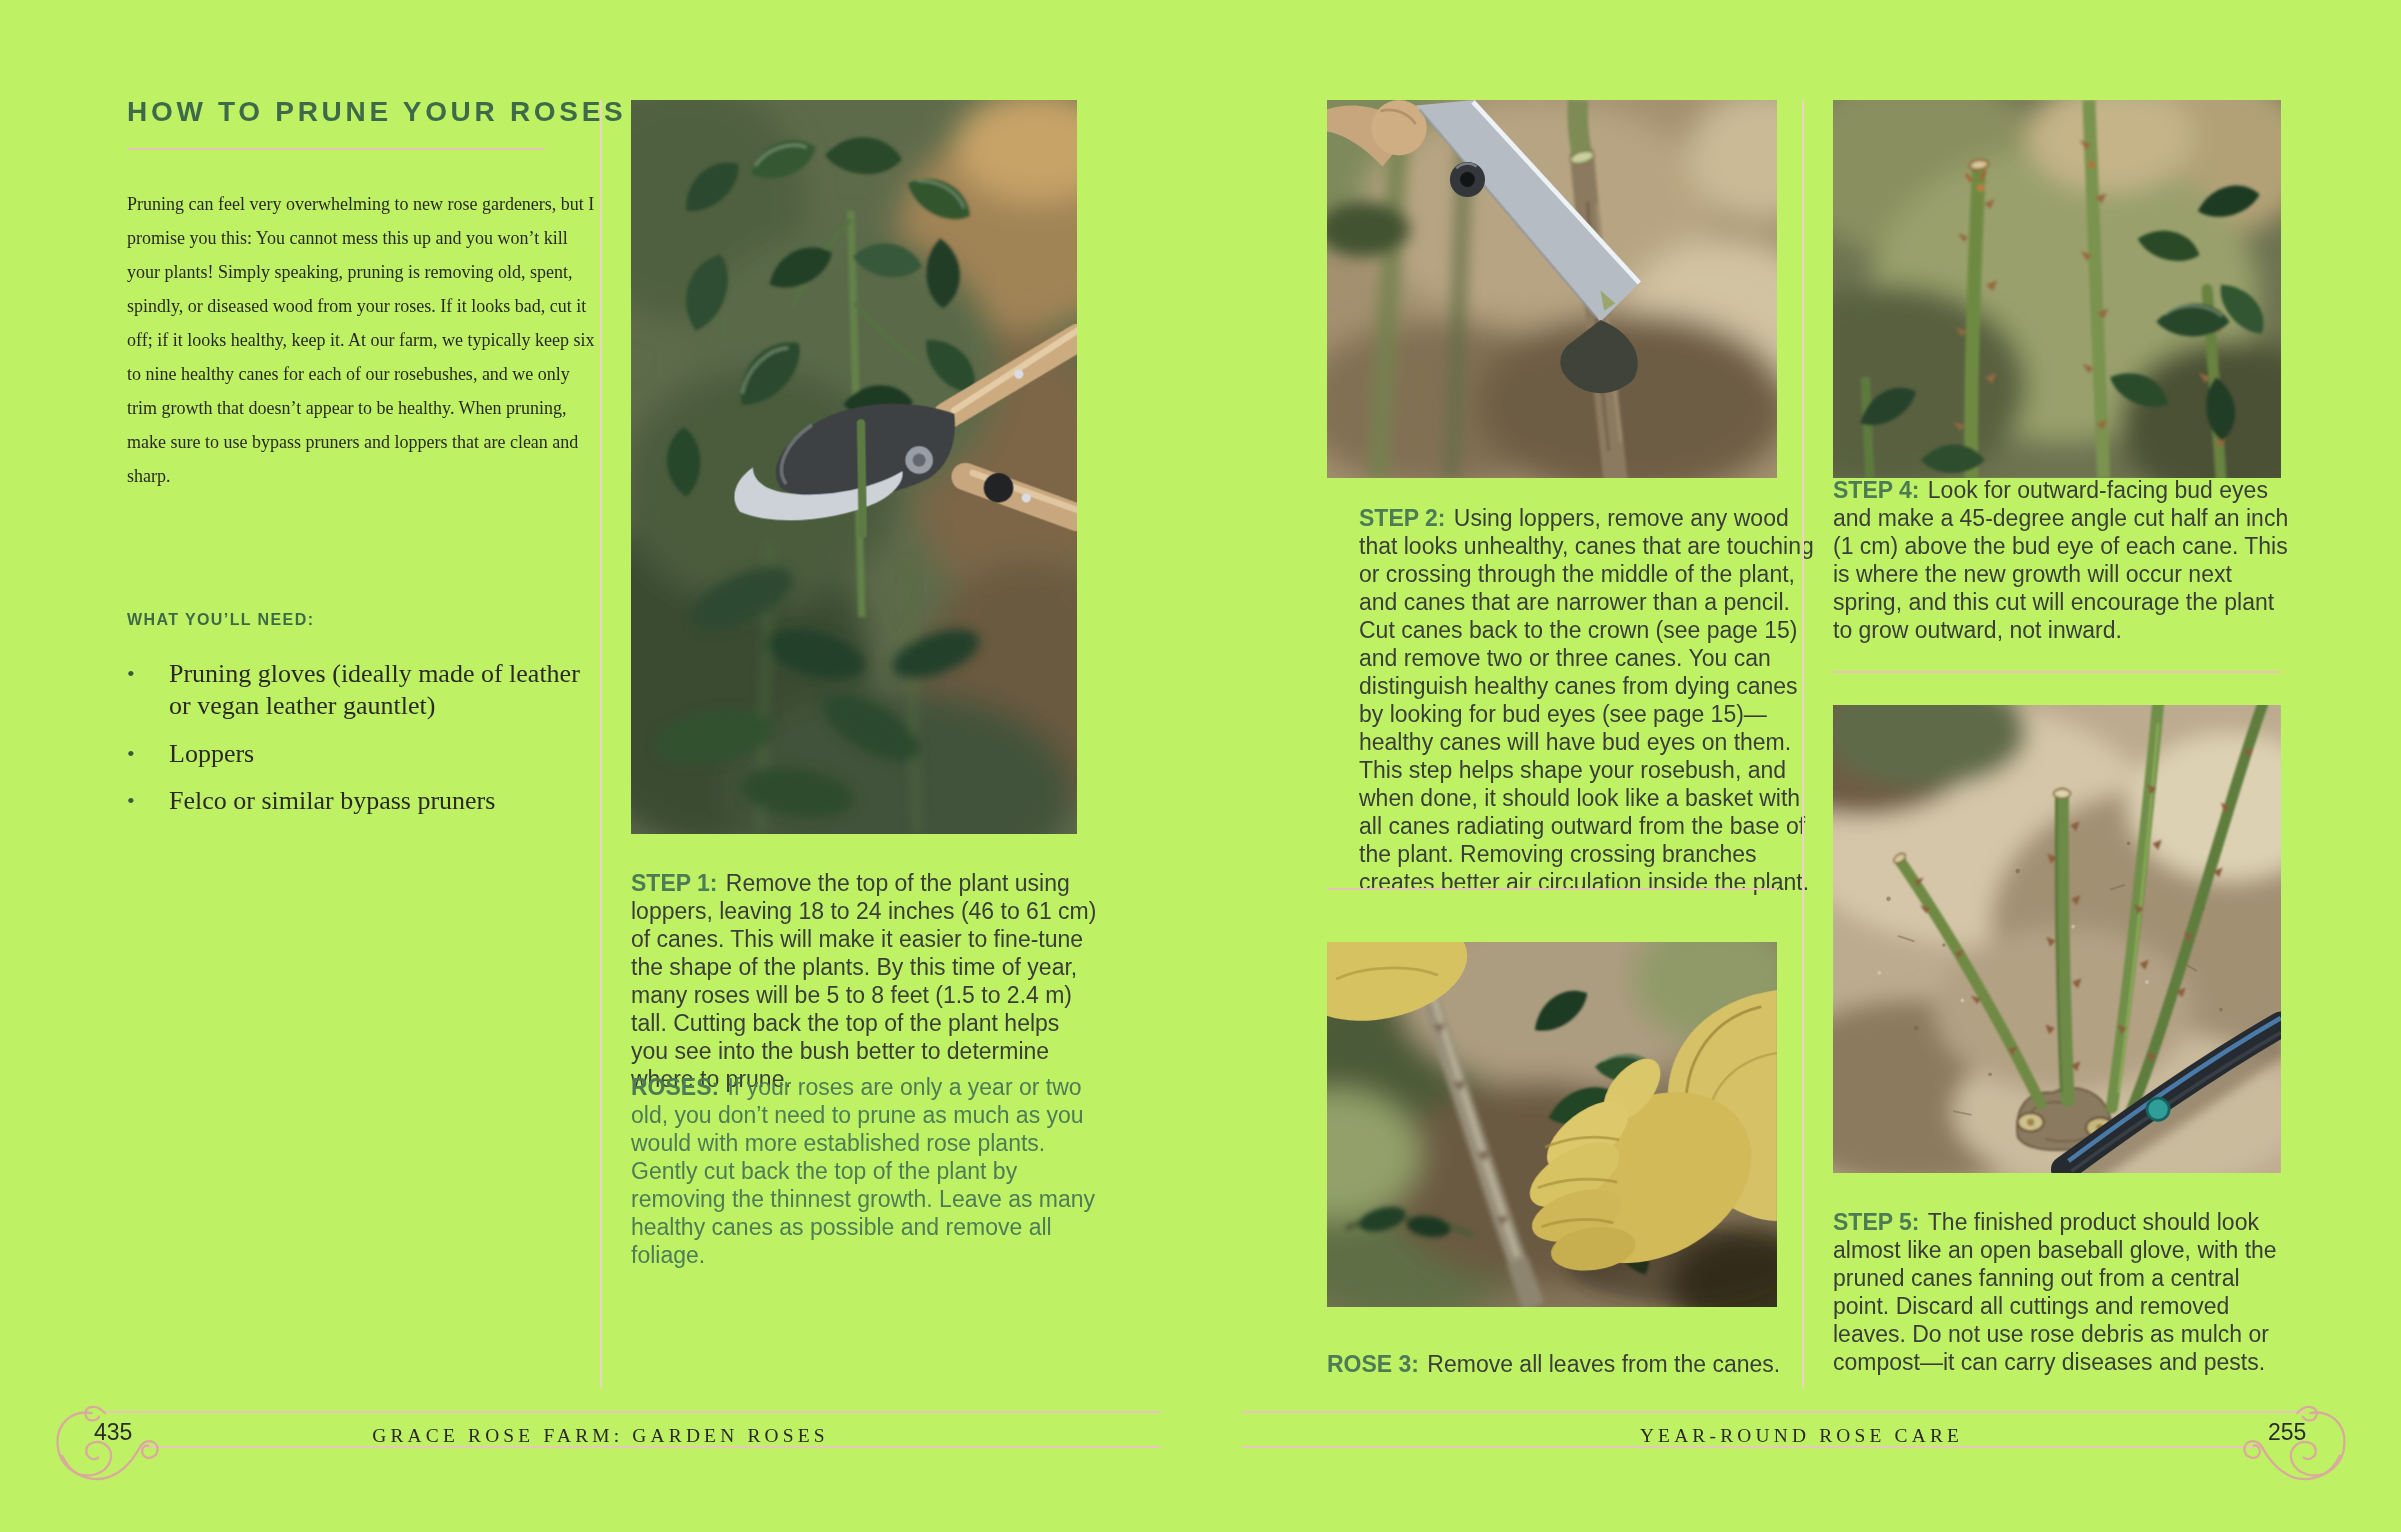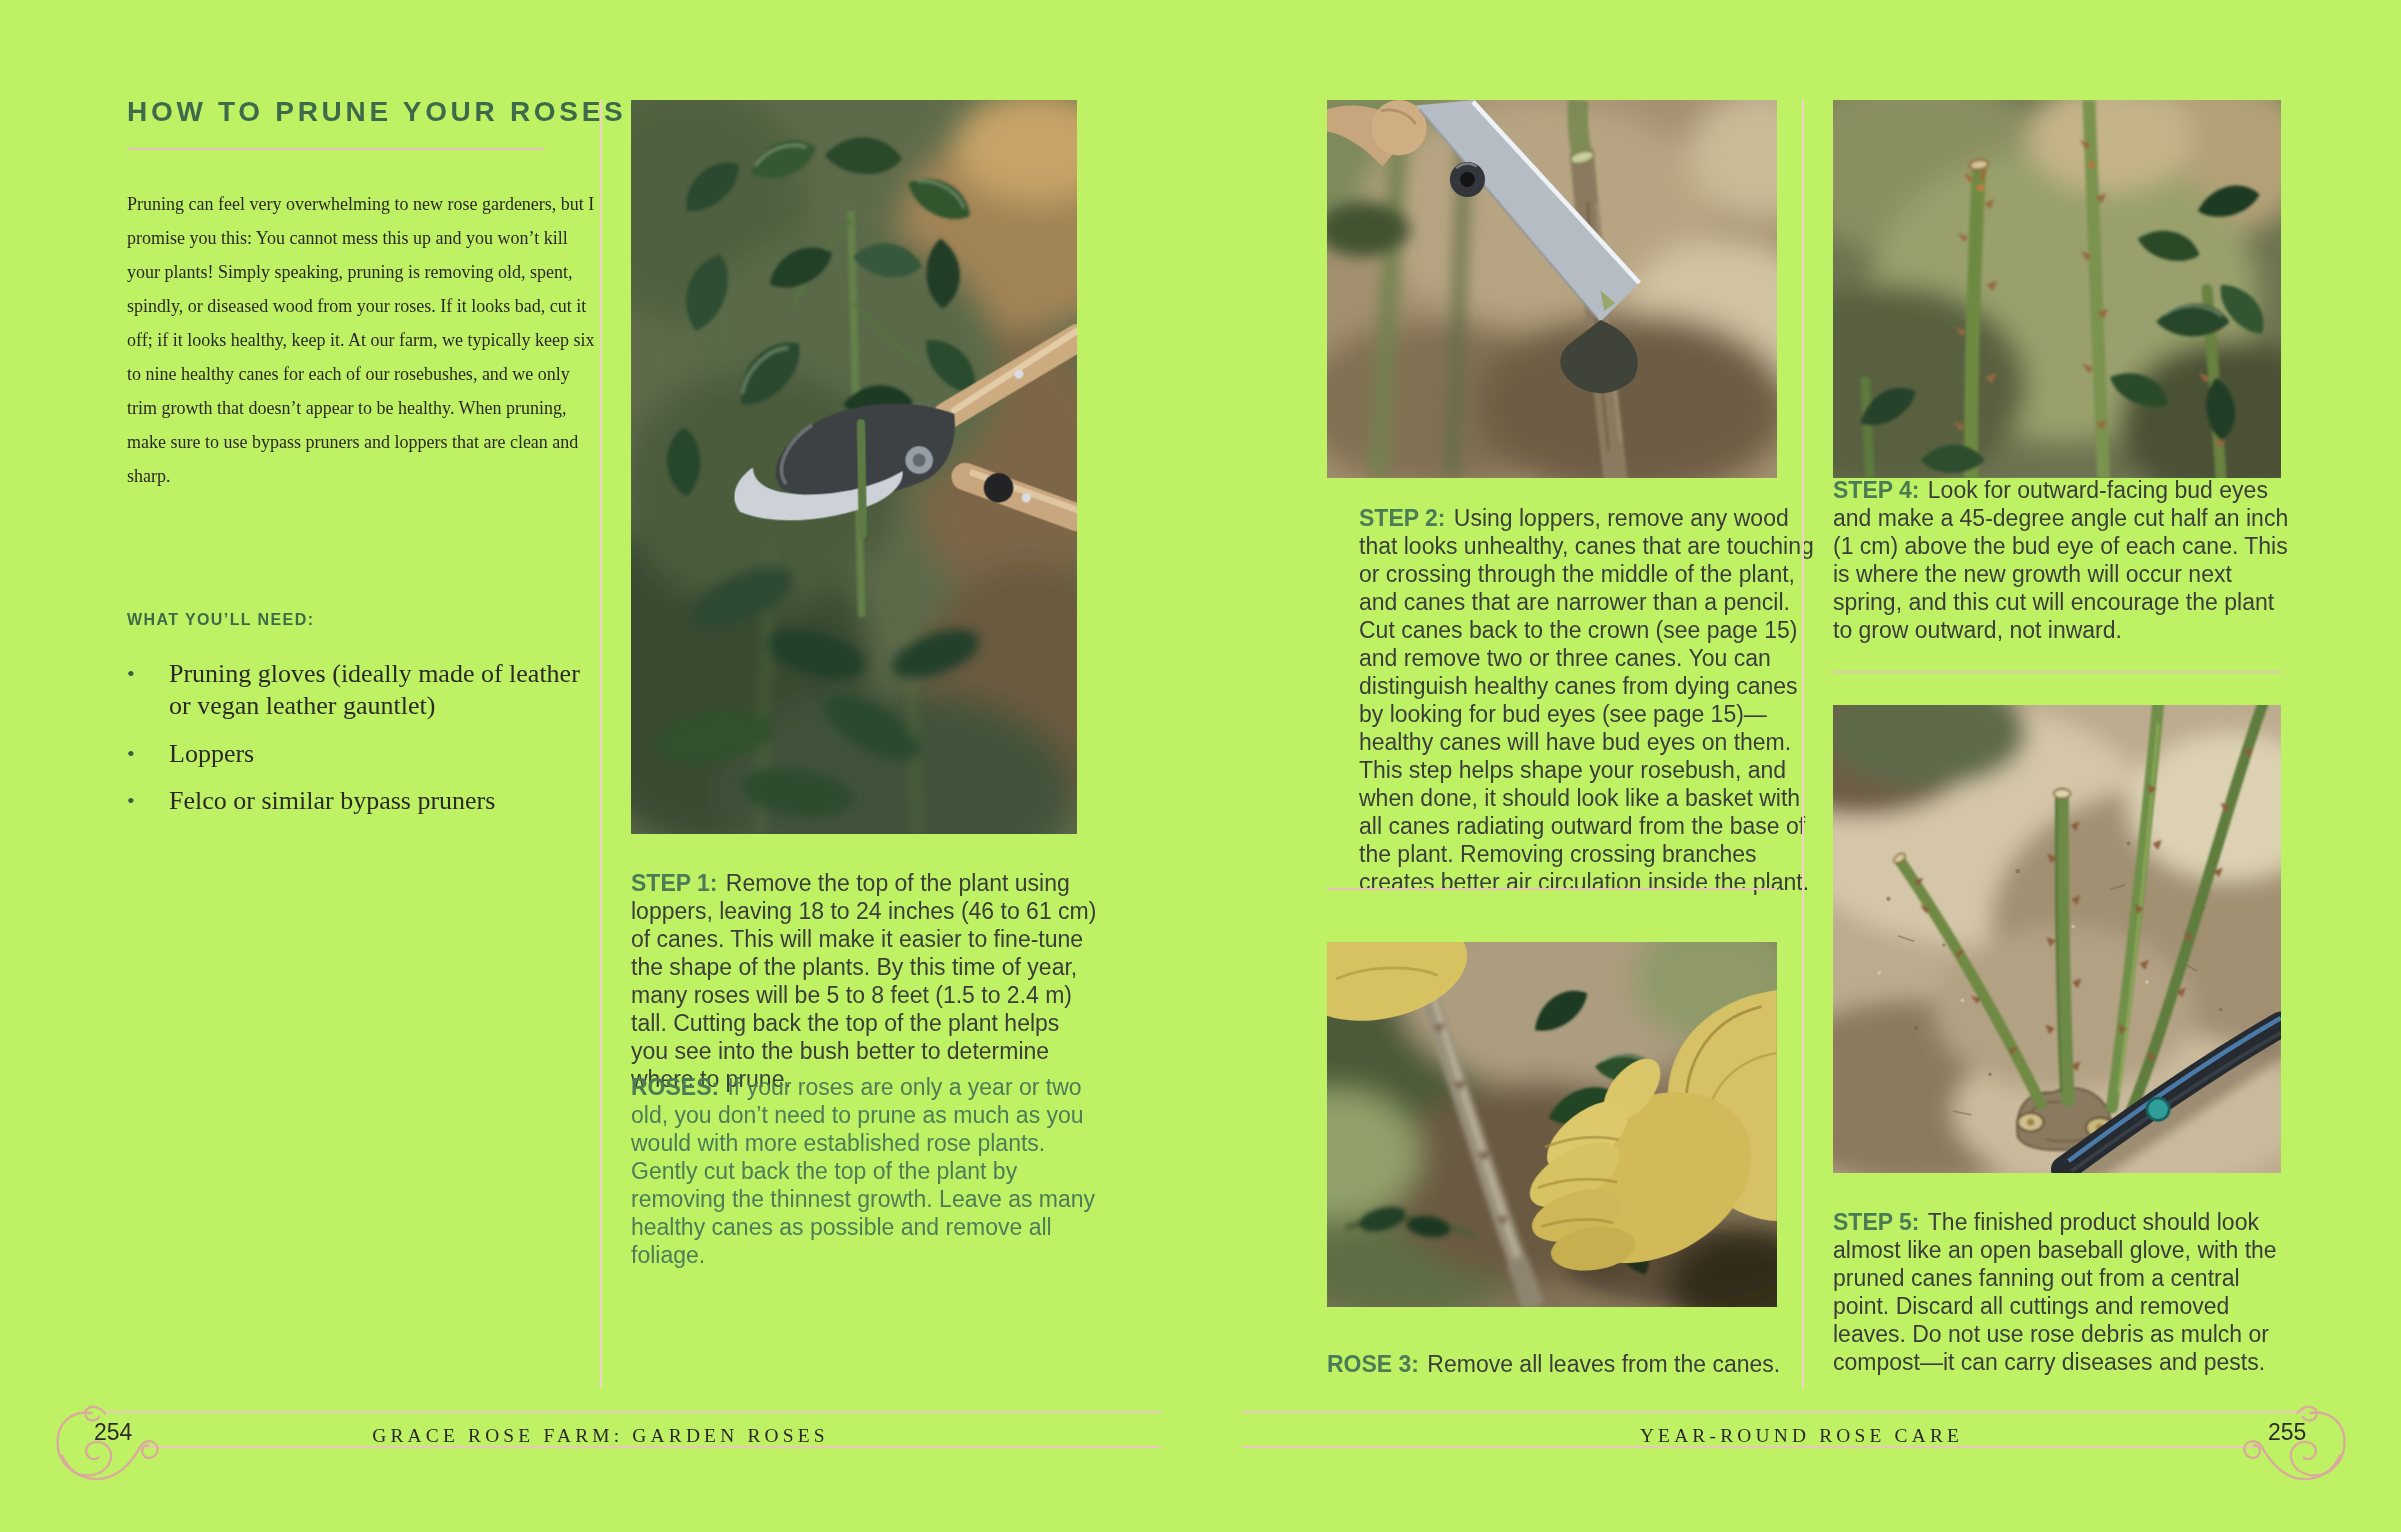--- a/index.html
+++ b/index.html
@@ -438,21 +438,21 @@
   <div class="abs footer-line" style="left:140px;top:1446px;width:1021px;"></div>
 
   <svg class="abs" style="left:51px;top:1402px;" width="139" height="88" viewBox="0 0 150 95">
     <g fill="none" stroke="#dba99e" stroke-width="2.5" stroke-linecap="round">
       <path d="M58,12 C50,2 36,4 37,13 C38,21 48,22 52,16"></path>
       <path d="M44,12 C22,8 6,24 7,45 C8,68 28,84 48,78 C64,73 70,56 60,47 C52,40 38,43 38,53 C38,60 46,64 51,60"></path>
       <path d="M12,58 C24,84 54,92 78,72 C86,65 92,56 96,49"></path>
       <path d="M96,49 C102,38 116,42 115,52 C114,61 102,63 99,56 C97,51 100,46 105,47"></path>
     </g>
   </svg>
-  <div class="abs page-num" style="left:94px;top:1419px;">254</div>
+  <div class="abs page-num" style="left:94px;top:1419px;">435</div>
   <div class="abs running-title" style="left:277px;top:1425px;width:647px;">GRACE ROSE FARM: GARDEN ROSES</div>
 
   <div class="abs footer-line" style="left:1242px;top:1411px;width:1064px;"></div>
   <div class="abs footer-line" style="left:1242px;top:1446px;width:1019px;"></div>
 
   <svg class="abs" style="left:2212px;top:1402px;" width="139" height="88" viewBox="0 0 150 95">
     <g fill="none" stroke="#dba99e" stroke-width="2.5" stroke-linecap="round" transform="scale(-1,1) translate(-150,0)">
       <path d="M58,12 C50,2 36,4 37,13 C38,21 48,22 52,16"></path>
       <path d="M44,12 C22,8 6,24 7,45 C8,68 28,84 48,78 C64,73 70,56 60,47 C52,40 38,43 38,53 C38,60 46,64 51,60"></path>
       <path d="M12,58 C24,84 54,92 78,72 C86,65 92,56 96,49"></path>

